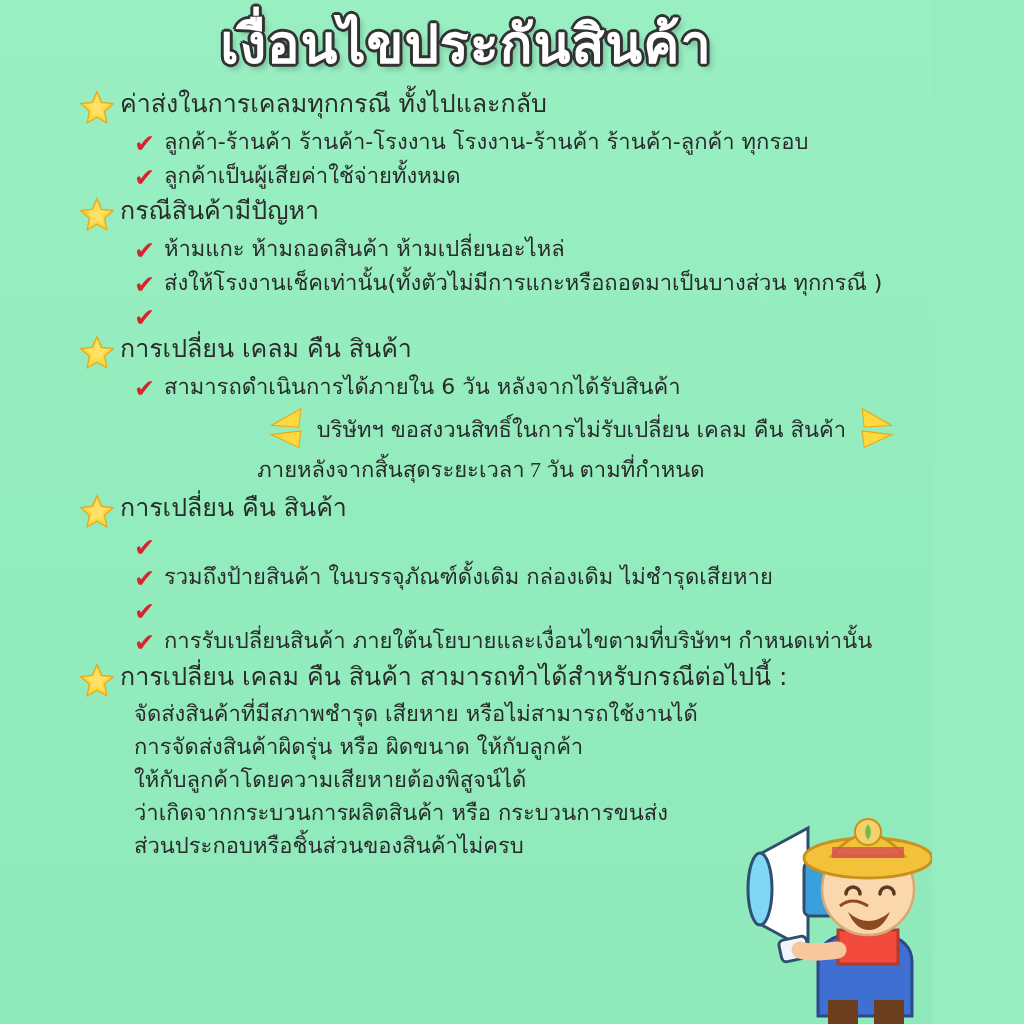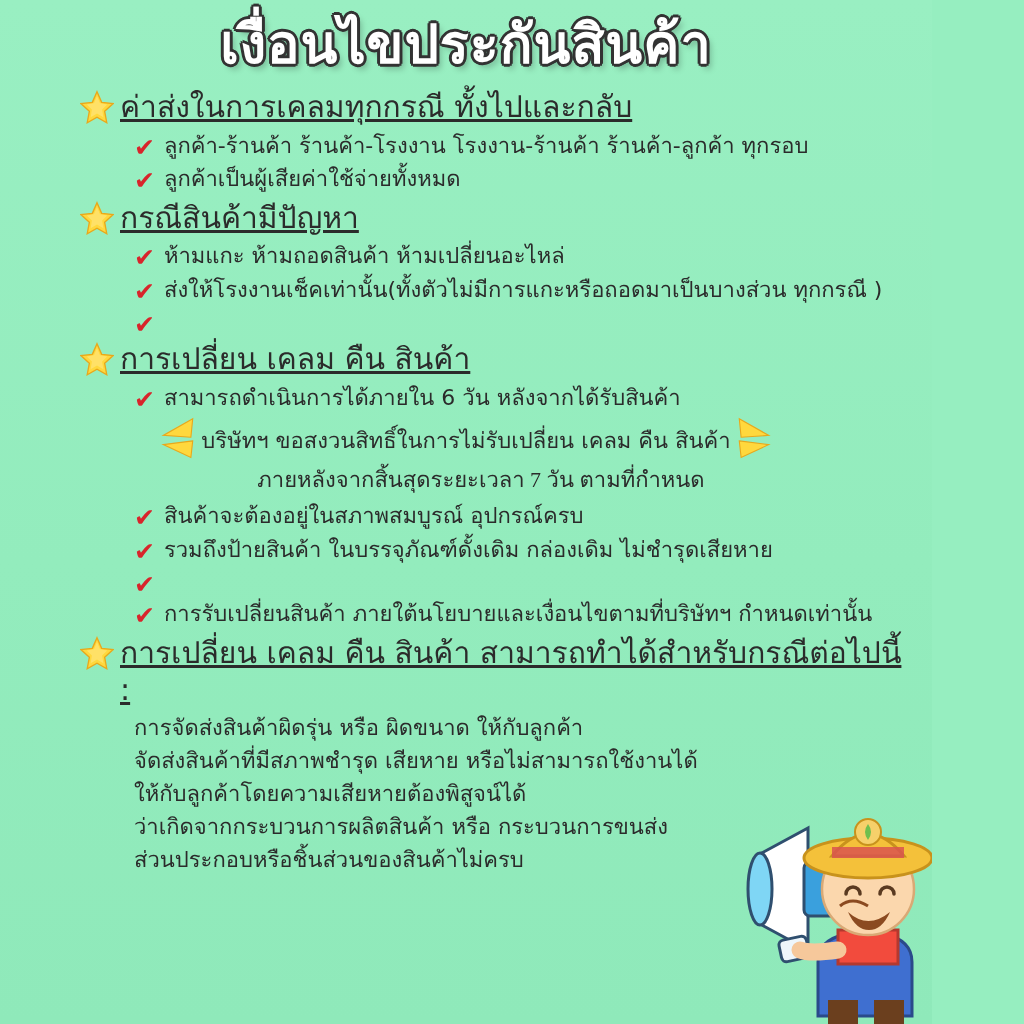--- a/index.html
+++ b/index.html
@@ -48,24 +48,23 @@
   }
   .bullet-star {
     flex: 0 0 auto;
     width: 34px;
     height: 34px;
     margin: 0 6px 0 54px;
     position: relative;
     top: 2px;
   }
   .head-text {
-    font-size: 30px;
+    font-size: 25px;
     color: #2b2b2b;
     line-height: 1.25;
-    text-decoration: underline;
   }
   .sub-line {
     margin-left: 108px;
     margin-top: 6px;
     margin-bottom: 6px;
   }
   .check {
     flex: 0 0 auto;
     color: #d8242b;
     font-size: 25px;
@@ -82,22 +81,22 @@
   }
   .notice {
     margin-top: 6px;
     position: relative;
     text-align: center;
     padding: 0 10px;
   }
   .notice-row {
     display: flex;
     align-items: center;
-    justify-content: center;
-    gap: 4px;
+    justify-content: flex-end;
+    gap: 12px;
   }
   .notice-text {
     font-size: 22px;
     color: #2b2b2b;
     line-height: 1.5;
   }
   .notice-text2 {
     font-size: 22px;
     color: #2b2b2b;
     line-height: 1.5;
@@ -192,23 +191,29 @@
         </svg>
         <div class="notice-text">บริษัทฯ ขอสงวนสิทธิ์ในการไม่รับเปลี่ยน เคลม คืน สินค้า</div>
         <svg class="spark" viewBox="0 0 40 50">
           <polygon points="4,2 36,20 6,22" fill="#ffd83d" stroke="#e8a81c" stroke-width="1.2"></polygon>
           <polygon points="4,26 36,30 6,44" fill="#ffd83d" stroke="#e8a81c" stroke-width="1.2"></polygon>
         </svg>
       </div>
       <div class="notice-text2">ภายหลังจากสิ้นสุดระยะเวลา 7 วัน ตามที่กำหนด</div>
     </div>
 
-    <div class="line sub-line">
-      <span class="check">✔</span>
-      <span class="sub-text">สินค้าจะต้องอยู่ในสภาพสมบูรณ์ อุปกรณ์ครบ</span>
+    <div class="line head-line">
+      <svg class="bullet-star" viewBox="0 0 40 40">
+        <polygon points="20,2 25.5,14.5 39,16 29,25 31.5,38.5 20,32 8.5,38.5 11,25 1,16 14.5,14.5" fill="#ffd83d" stroke="#e8a81c" stroke-width="1.6"></polygon>
+        <polygon points="20,7 23.5,15.5 32,17 26,23 27.5,32 20,27.5 12.5,32 14,23 8,17 16.5,15.5" fill="#ffe98a" opacity="0.55"></polygon>
+      </svg>
+      <div class="head-text">การเปลี่ยน คืน สินค้า</div>
+    </div>
+    <div class="line sub-line">
+      <span class="check">✔</span>
     </div>
     <div class="line sub-line">
       <span class="check">✔</span>
       <span class="sub-text">รวมถึงป้ายสินค้า ในบรรจุภัณฑ์ดั้งเดิม กล่องเดิม ไม่ชำรุดเสียหาย</span>
     </div>
 
     <div class="line sub-line">
       <span class="check">✔</span>
     </div>
     <div class="line sub-line">
@@ -217,22 +222,22 @@
     </div>
 
     <div class="line head-line">
       <svg class="bullet-star" viewBox="0 0 40 40">
         <polygon points="20,2 25.5,14.5 39,16 29,25 31.5,38.5 20,32 8.5,38.5 11,25 1,16 14.5,14.5" fill="#ffd83d" stroke="#e8a81c" stroke-width="1.6"></polygon>
         <polygon points="20,7 23.5,15.5 32,17 26,23 27.5,32 20,27.5 12.5,32 14,23 8,17 16.5,15.5" fill="#ffe98a" opacity="0.55"></polygon>
       </svg>
       <div class="head-text">การเปลี่ยน เคลม คืน สินค้า สามารถทำได้สำหรับกรณีต่อไปนี้ :</div>
     </div>
     <div class="tail-block">
+      <div class="tail-line">จัดส่งสินค้าที่มีสภาพชำรุด เสียหาย หรือไม่สามารถใช้งานได้</div>
       <div class="tail-line">การจัดส่งสินค้าผิดรุ่น หรือ  ผิดขนาด ให้กับลูกค้า</div>
-      <div class="tail-line">จัดส่งสินค้าที่มีสภาพชำรุด เสียหาย หรือไม่สามารถใช้งานได้</div>
       <div class="tail-line">ให้กับลูกค้าโดยความเสียหายต้องพิสูจน์ได้</div>
       <div class="tail-line">ว่าเกิดจากกระบวนการผลิตสินค้า หรือ กระบวนการขนส่ง</div>
       <div class="tail-line">ส่วนประกอบหรือชิ้นส่วนของสินค้าไม่ครบ</div>
     </div>
 
   </div>
 
   <svg class="mascot" viewBox="0 0 300 270">
 
     <g>

